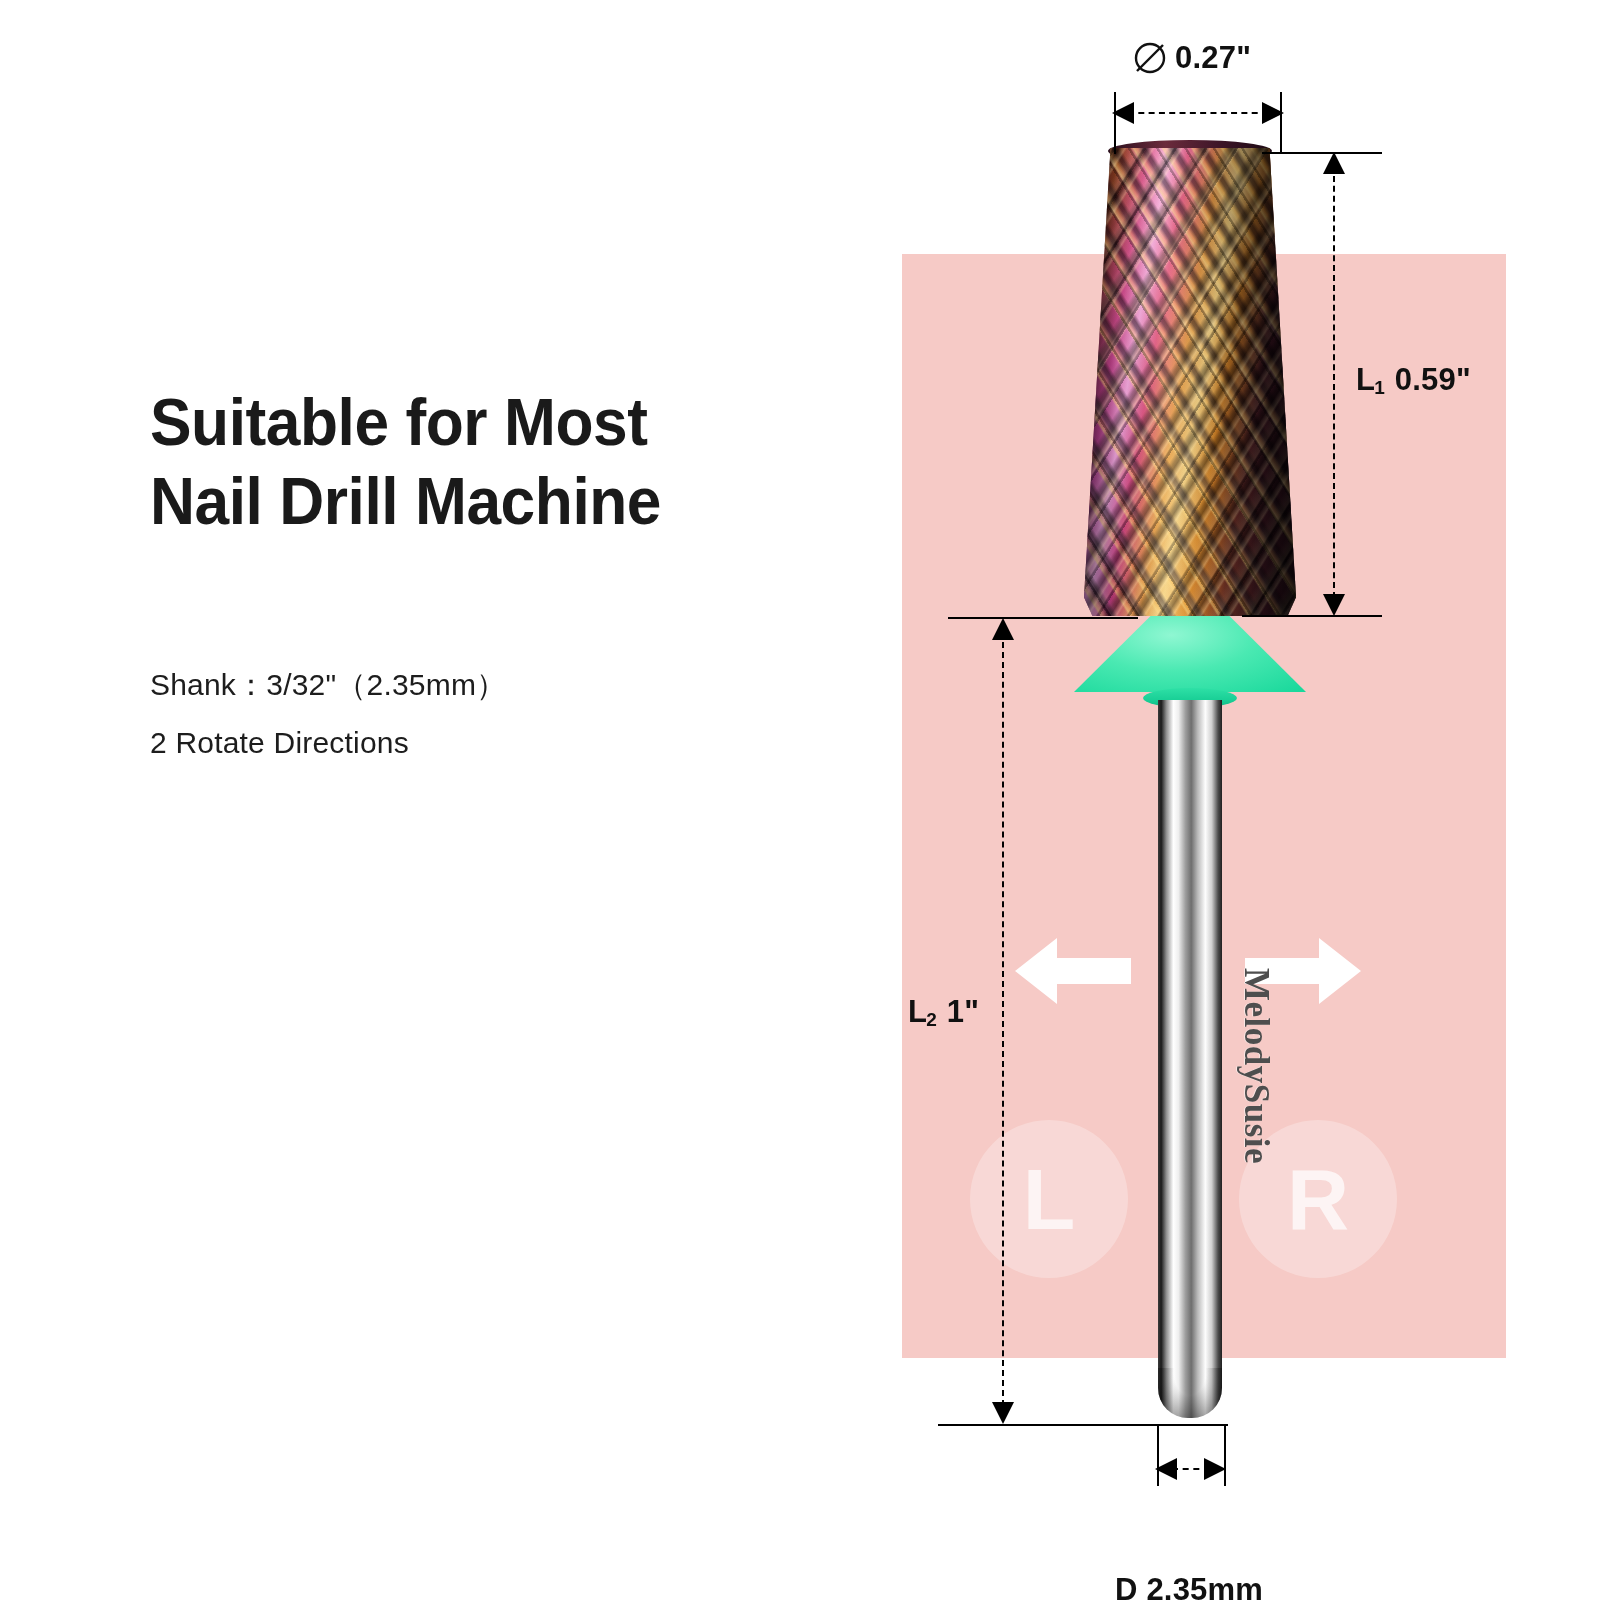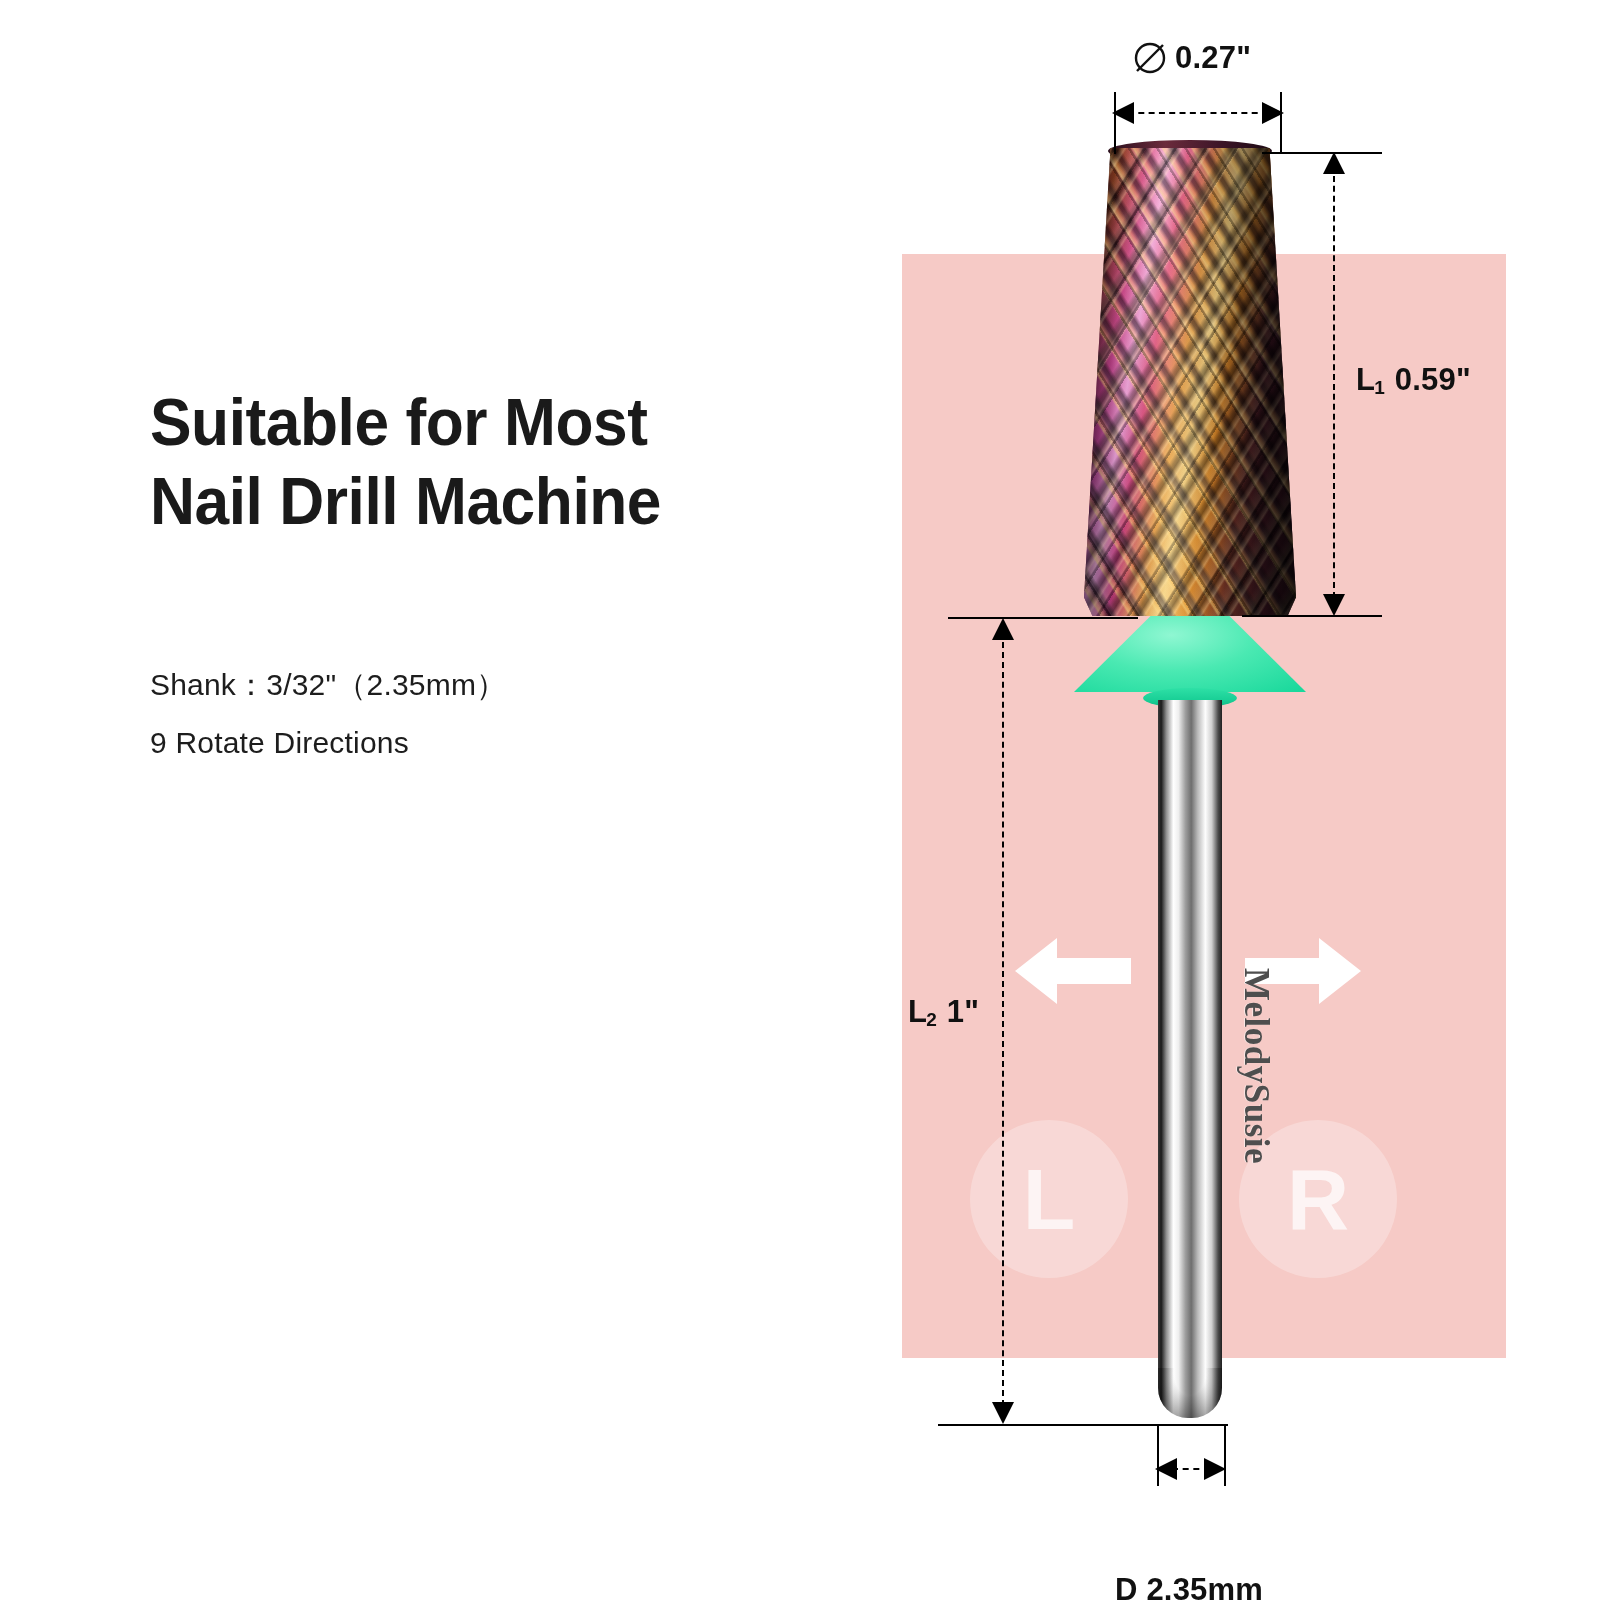--- a/index.html
+++ b/index.html
@@ -320,21 +320,21 @@
 </style>
 </head>
 <body>
 
 <div id="page">
 
   <div class="headline">Suitable for Most
 Nail Drill Machine</div>
 
   <div class="spec-line spec-shank">Shank：3/32"（2.35mm）</div>
-  <div class="spec-line spec-rotate">9 Rotate Directions</div>
+  <div class="spec-line spec-rotate">2 Rotate Directions</div>
 
 
   <div class="pink-panel">
 
     <div class="dir-circle circle-l">
       <span>L</span>
     </div>
     <div class="dir-circle circle-r">
       <span>R</span>
     </div>

